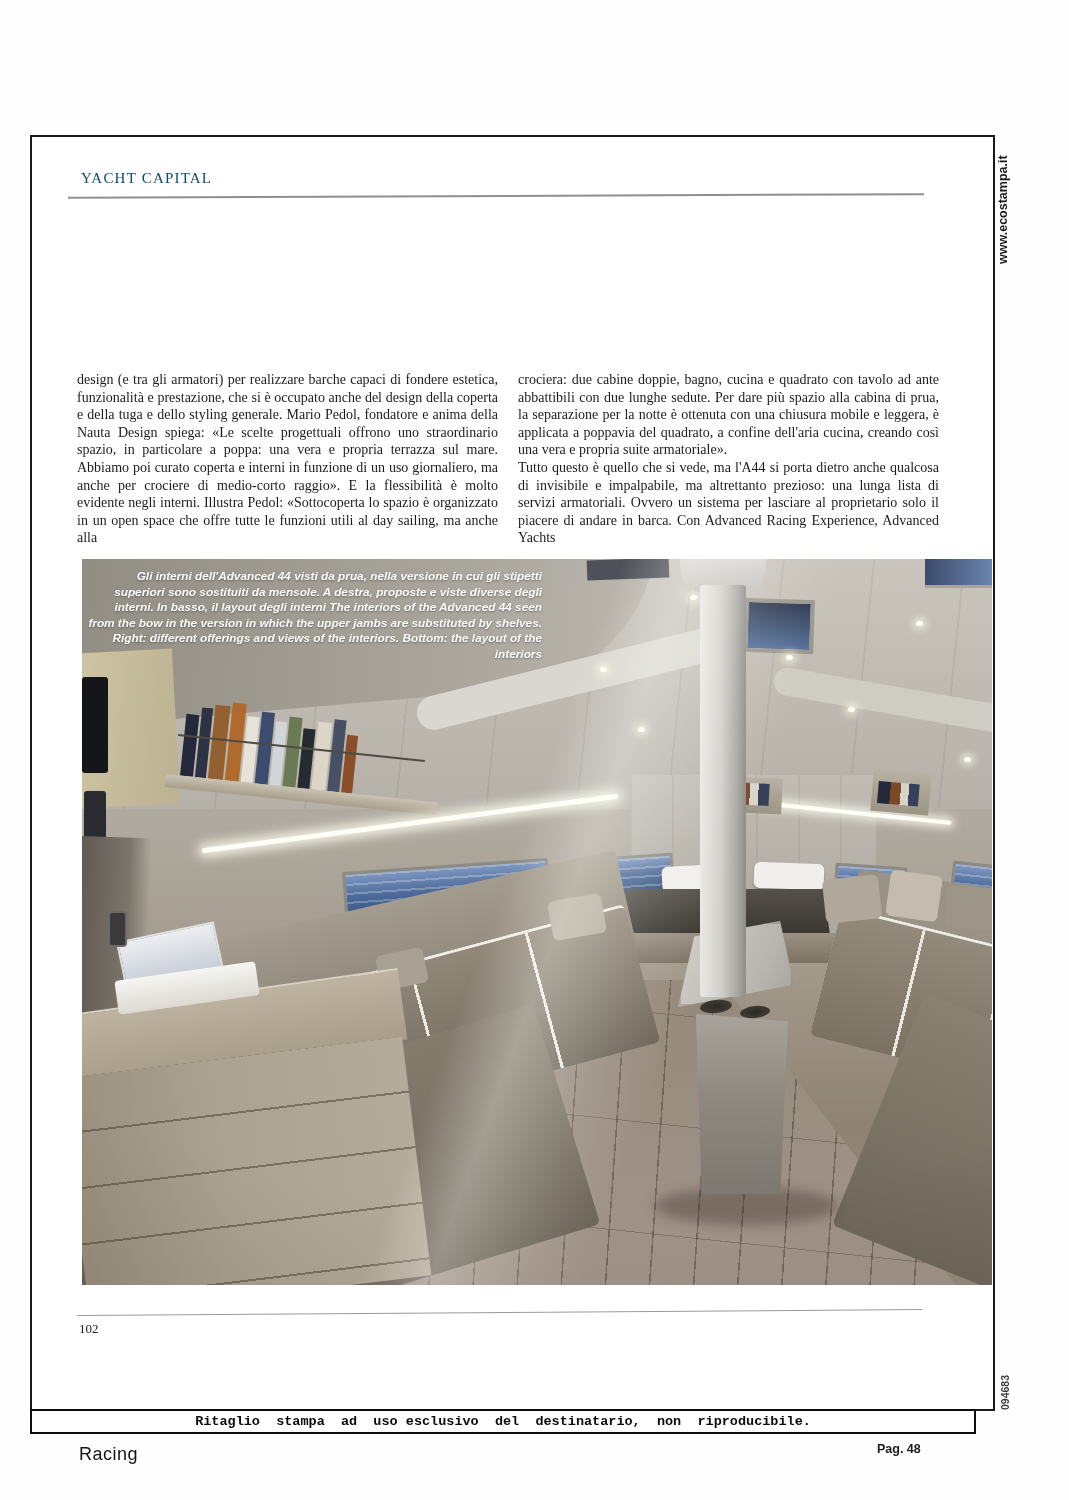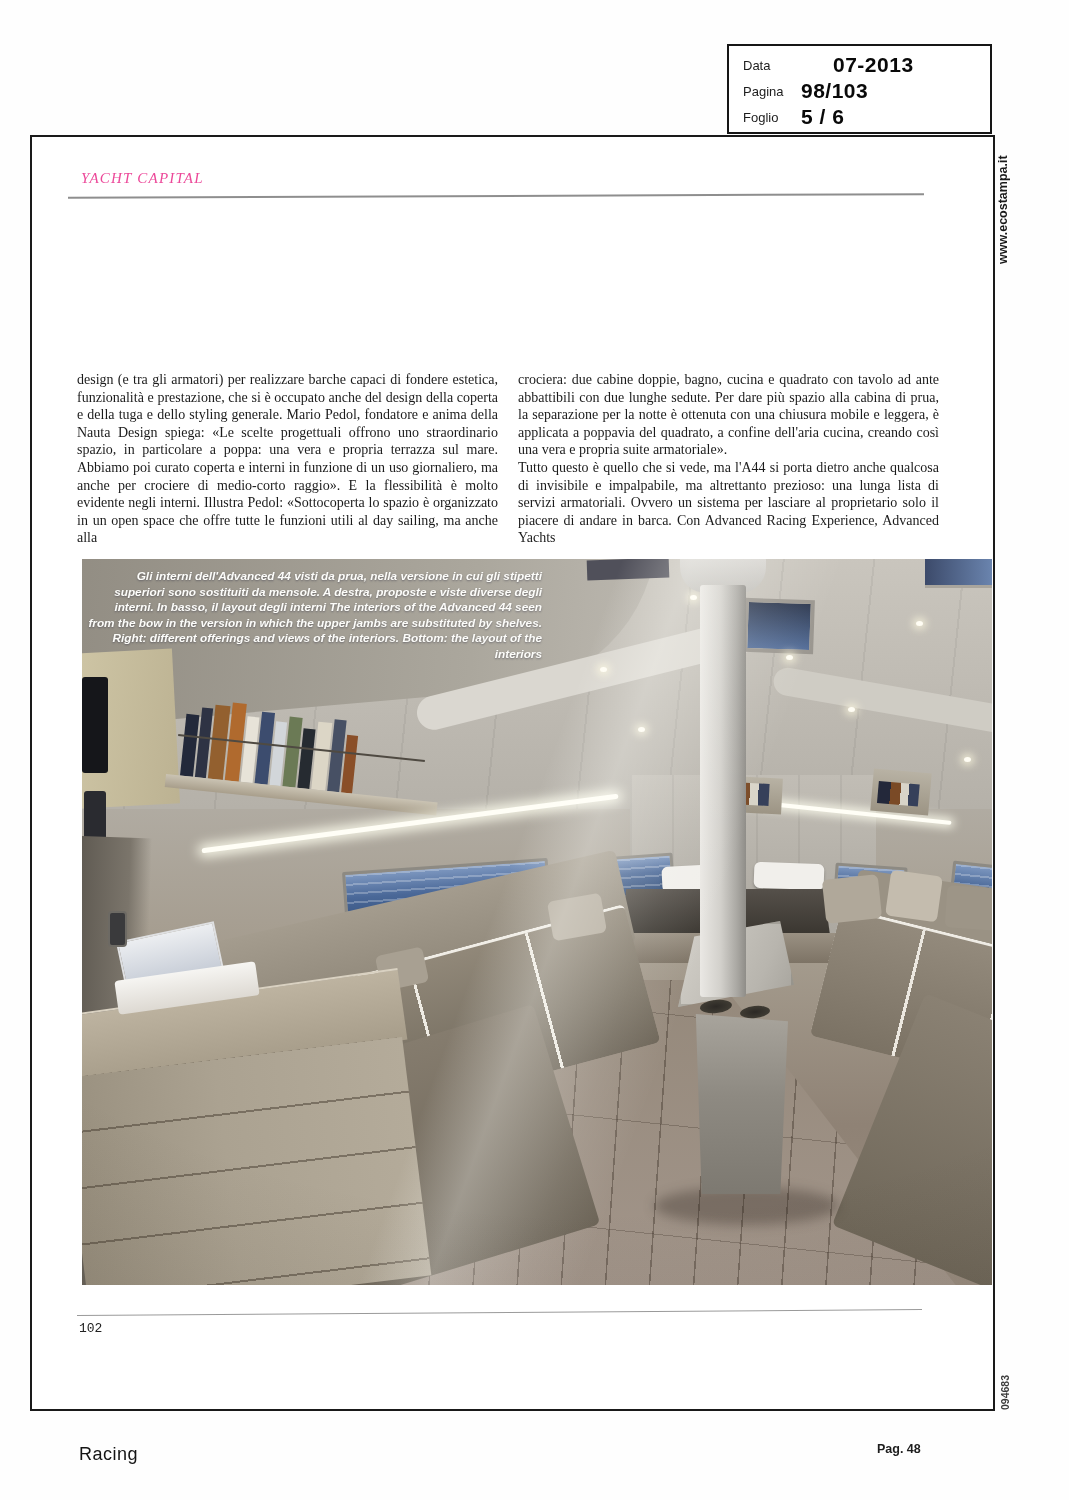--- a/index.html
+++ b/index.html
@@ -13,29 +13,29 @@
   .mensile{position:absolute;right:9px;top:6px;font-size:13px;color:#111;}
   .info-box{position:absolute;left:727px;top:44px;width:261px;height:86px;border:2px solid #161616;background:#fff;}
   .info-row{position:absolute;left:14px;height:26px;display:flex;align-items:center;}
   .info-row.r1{top:6px;}.info-row.r2{top:32px;}.info-row.r3{top:58px;}
   .info-label{display:inline-block;width:58px;font-size:13px;color:#1c1c1c;}
   .info-value{font-size:21px;font-weight:bold;color:#090909;letter-spacing:.5px;}
   .r1 .info-value{margin-left:32px;}
 
   
   .main-box{position:absolute;left:30px;top:135px;width:961px;height:1272px;border:2px solid #1a1a1a;background:#fff;}
-  .section-header{position:absolute;left:49px;top:33px;font-family:"Liberation Serif",serif;font-size:15px;letter-spacing:1.2px;color:#ec4899;font-style:italic;}
+  .section-header{position:absolute;left:49px;top:33px;font-family:"Liberation Serif",serif;font-size:15px;letter-spacing:1.2px;color:#0c4a6e;}
   .header-rule{position:absolute;left:36px;top:58px;width:856px;height:2px;background:#8e8e8e;transform:rotate(-.25deg);}
   .intro-cols{position:absolute;left:46px;top:111px;width:862px;display:grid;grid-template-columns:repeat(4,1fr);gap:20px;
               font-size:11.5px;line-height:15px;color:#6e6e82;}
   .body-cols{position:absolute;left:45px;top:234px;width:862px;display:grid;grid-template-columns:1fr 1fr;gap:20px;
              font-family:"Liberation Serif",serif;font-size:14px;line-height:17.6px;color:#1b1b1b;text-align:justify;}
   .body-cols p{margin:0;}
   .bottom-rule{position:absolute;left:45px;top:1175px;width:845px;height:1px;background:#9a9a9a;transform:rotate(-.4deg);}
-  .folio{position:absolute;left:47px;top:1184px;font-family:Liberation Mono, monospace;font-size:13px;color:#222;}
+  .folio{position:absolute;left:47px;top:1184px;font-family:Liberation Serif, serif;font-size:13px;color:#222;}
 
   
   .vert{writing-mode:vertical-rl;transform:rotate(180deg);}
   .ecostampa{position:absolute;left:996px;top:142px;height:122px;font-size:12.5px;font-weight:bold;color:#1a1a1a;}
   .press-code{position:absolute;left:999px;top:1350px;height:60px;font-size:10.5px;font-weight:bold;color:#3c3c3c;}
 
   
   .footer-strip{position:absolute;left:30px;top:1409px;width:942px;height:21px;border:2px solid #0e0e0e;background:#fff;
                 display:flex;align-items:center;justify-content:center;}
   .footer-strip span{font-family:"Liberation Mono",monospace;font-size:13.5px;font-weight:bold;color:#0c0c0c;white-space:pre;}
@@ -144,34 +144,20 @@
   .ph-vignette{inset:0;background:radial-gradient(140% 100% at 55% 35%,rgba(0,0,0,0) 55%,rgba(50,40,28,.2) 100%);}
   .ph-caption{left:6px;top:10px;width:454px;text-align:right;font-style:italic;font-weight:bold;
       font-size:11.8px;line-height:15.6px;color:#fdfdfa;text-shadow:0 1px 2px rgba(40,40,60,.45);z-index:5;}
 </style>
 </head>
 <body>
 
 <div class="page">
 
 
-  <div class="info-box">
-    <div class="info-row r1">
-      <span class="info-label">Data</span>
-      <span class="info-value">07-2013</span>
-    </div>
-    <div class="info-row r2">
-      <span class="info-label">Pagina</span>
-      <span class="info-value">98/103</span>
-    </div>
-    <div class="info-row r3">
-      <span class="info-label">Foglio</span>
-      <span class="info-value">5 / 6</span>
-    </div>
-  </div>
 
   <div class="main-box">
     <div class="section-header">YACHT CAPITAL</div>
     <div class="header-rule"></div>
 
     <div class="intro-cols">
     </div>
 
     <div class="body-cols">
       <div>
@@ -268,16 +254,19 @@
       <div class="ph-caption">Gli interni dell'Advanced 44 visti da prua, nella versione in cui gli stipetti superiori sono sostituiti da mensole. A destra, proposte e viste diverse degli interni. In basso, il layout degli interni   The interiors of the Advanced 44 seen from the bow in the version  in which the upper jambs are substituted by shelves. Right: different offerings and views of the interiors. Bottom: the layout of the interiors</div>
     </div>
 
     <div class="bottom-rule"></div>
     <div class="folio">102</div>
   </div>
 
   <div class="ecostampa vert">www.ecostampa.it</div>
   <div class="press-code vert">094683</div>
 
+  <div class="footer-strip">
+    <span>Ritaglio  stampa  ad  uso esclusivo  del  destinatario,  non  riproducibile.</span>
+  </div>
   <div class="volvo">Racing</div>
   <div class="pag">Pag. 48</div>
 
 </div>
 
 </body></html>

